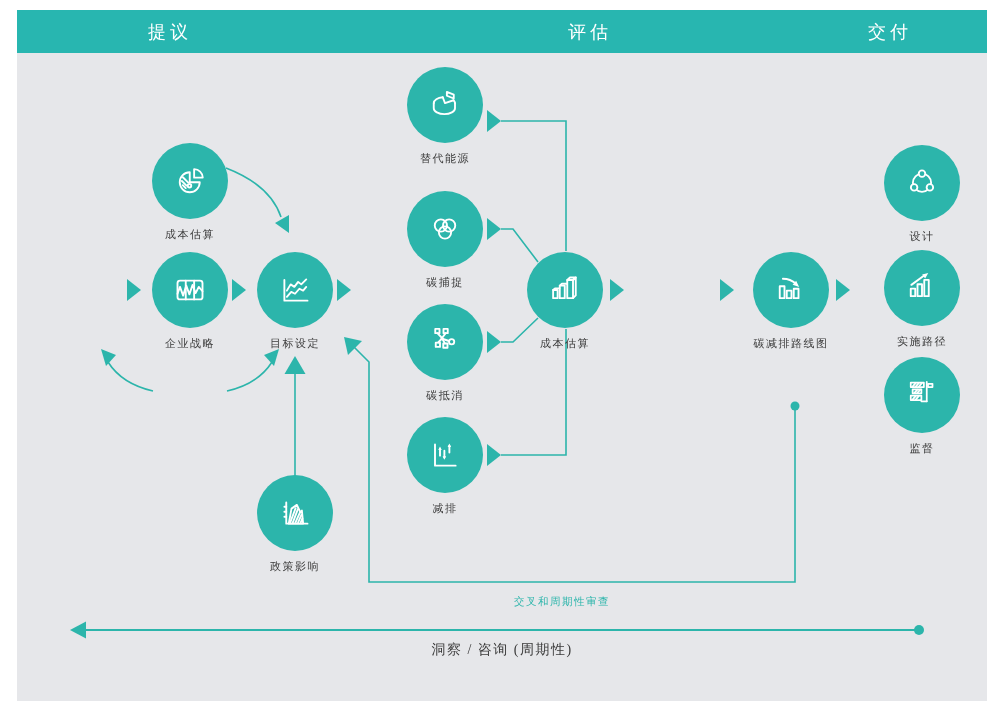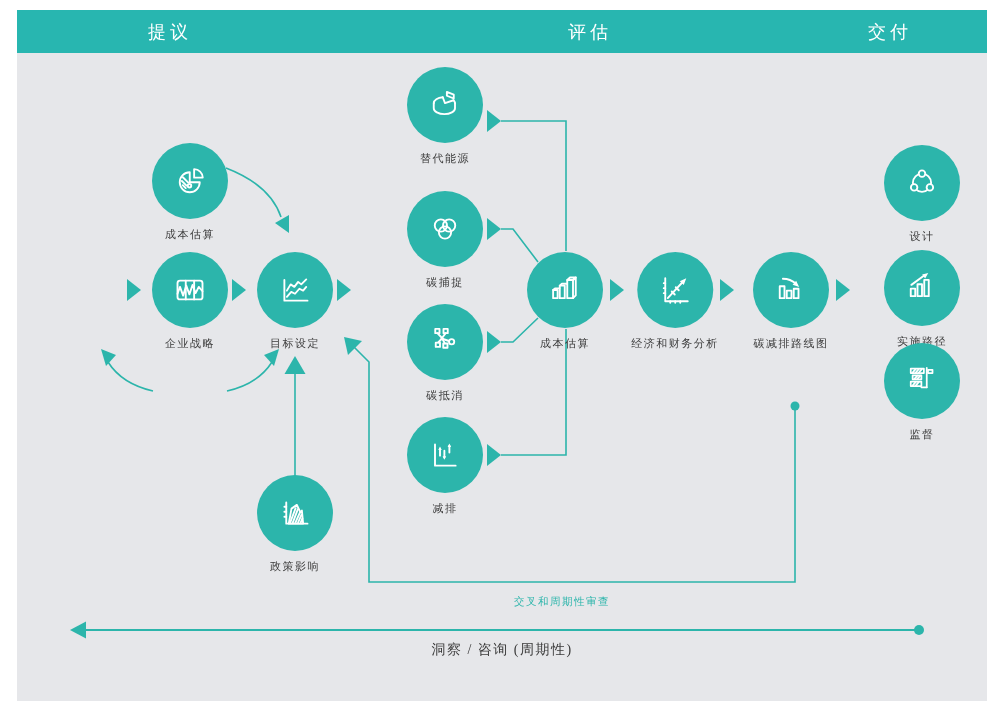--- a/index.html
+++ b/index.html
@@ -189,38 +189,20 @@
         <rect x="17.8" y="8" width="4.6" height="14.5"></rect>
         <path d="M17.8,8 L20,6 L24.6,6 L22.4,8"></path>
         <path d="M22.4,8 L24.6,6 L24.6,20.3 L22.4,22.5"></path>
         <path d="M11.8,12.5 L13.5,11 L17.5,11"></path>
         <path d="M6.5,16 L8,14.7 L11.6,14.7"></path>
       </svg>
     </div>
     <div class="label">成本估算</div>
   </div>
 
-  <div class="node" style="left:675px;top:252px">
-    <div class="circle">
-      <svg class="icon" width="40" height="40" viewBox="0 0 32 32" stroke="#fff" stroke-width="1.5" fill="none" stroke-linecap="round" stroke-linejoin="round">
-        <polyline points="8,6.5 8,25 26,25"></polyline>
-        <line x1="6.8" y1="10.5" x2="8" y2="10.5"></line>
-          <line x1="6.8" y1="14.5" x2="8" y2="14.5"></line>
-          <line x1="6.8" y1="18.5" x2="8" y2="18.5"></line>
-        <line x1="12" y1="25" x2="12" y2="26.2"></line>
-          <line x1="16" y1="25" x2="16" y2="26.2"></line>
-          <line x1="20" y1="25" x2="20" y2="26.2"></line>
-        <line x1="10" y1="22.5" x2="22.5" y2="9"></line>
-        <path d="M24.8,6.5 L22.8,12 L19.6,9 Z" fill="#fff" stroke="none"></path>
-        <line x1="13.2" y1="17.2" x2="15.6" y2="19.6"></line>
-          <line x1="16.4" y1="13.8" x2="18.8" y2="16.2"></line>
-      </svg>
-    </div>
-    <div class="label">经济和财务分析</div>
-  </div>
 
   <div class="node" style="left:791px;top:252px">
     <div class="circle">
       <svg class="icon" width="40" height="40" viewBox="0 0 32 32" stroke="#fff" stroke-width="1.5" fill="none" stroke-linecap="round" stroke-linejoin="round">
         <rect x="7" y="13" width="3.8" height="9.5"></rect>
         <rect x="12.6" y="16.5" width="3.8" height="6"></rect>
         <rect x="18.2" y="15" width="3.8" height="7.5"></rect>
         <path d="M9.5,7 Q15.5,7 20,11"></path>
         <path d="M22.5,13.5 L20.1,8.6 L17.3,11.8 Z" fill="#fff" stroke="none"></path>
       </svg>
@@ -246,21 +228,21 @@
         <rect x="7" y="16.5" width="3.6" height="6"></rect>
         <rect x="12.4" y="13" width="3.6" height="9.5"></rect>
         <rect x="17.8" y="9.5" width="3.6" height="13"></rect>
         <path d="M7.5,13.5 L18,5.8"></path>
         <path d="M21,4 L18.5,8.3 L16.1,5.1 Z" fill="#fff" stroke="none"></path>
       </svg>
     </div>
     <div class="label">实施路径</div>
   </div>
 
-  <div class="node" style="left:922px;top:343px">
+  <div class="node" style="left:922px;top:357px">
     <div class="circle">
       <svg class="icon" width="40" height="40" viewBox="0 0 32 32" stroke="#fff" stroke-width="1.4" fill="none" stroke-linecap="round" stroke-linejoin="round">
         <rect x="7" y="6" width="10.5" height="3.6"></rect>
         <line x1="8.5" y1="9.3" x2="11" y2="6.3"></line>
           <line x1="11" y1="9.3" x2="13.5" y2="6.3"></line>
           <line x1="13.5" y1="9.3" x2="16" y2="6.3"></line>
         <rect x="8.5" y="11.4" width="7" height="3.2"></rect>
         <line x1="10" y1="14.3" x2="12.3" y2="11.7"></line>
           <line x1="12.3" y1="14.3" x2="14.6" y2="11.7"></line>
         <rect x="7" y="16.4" width="8.5" height="3.6"></rect>

